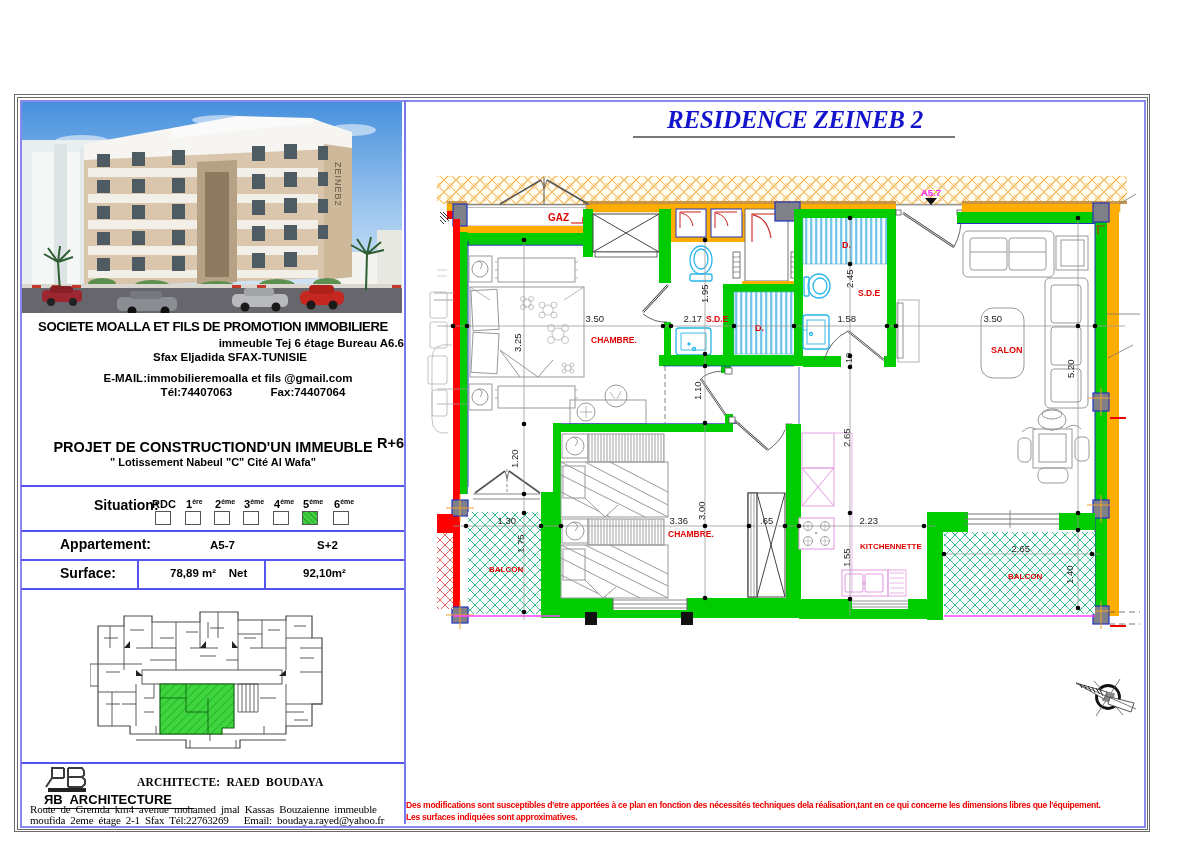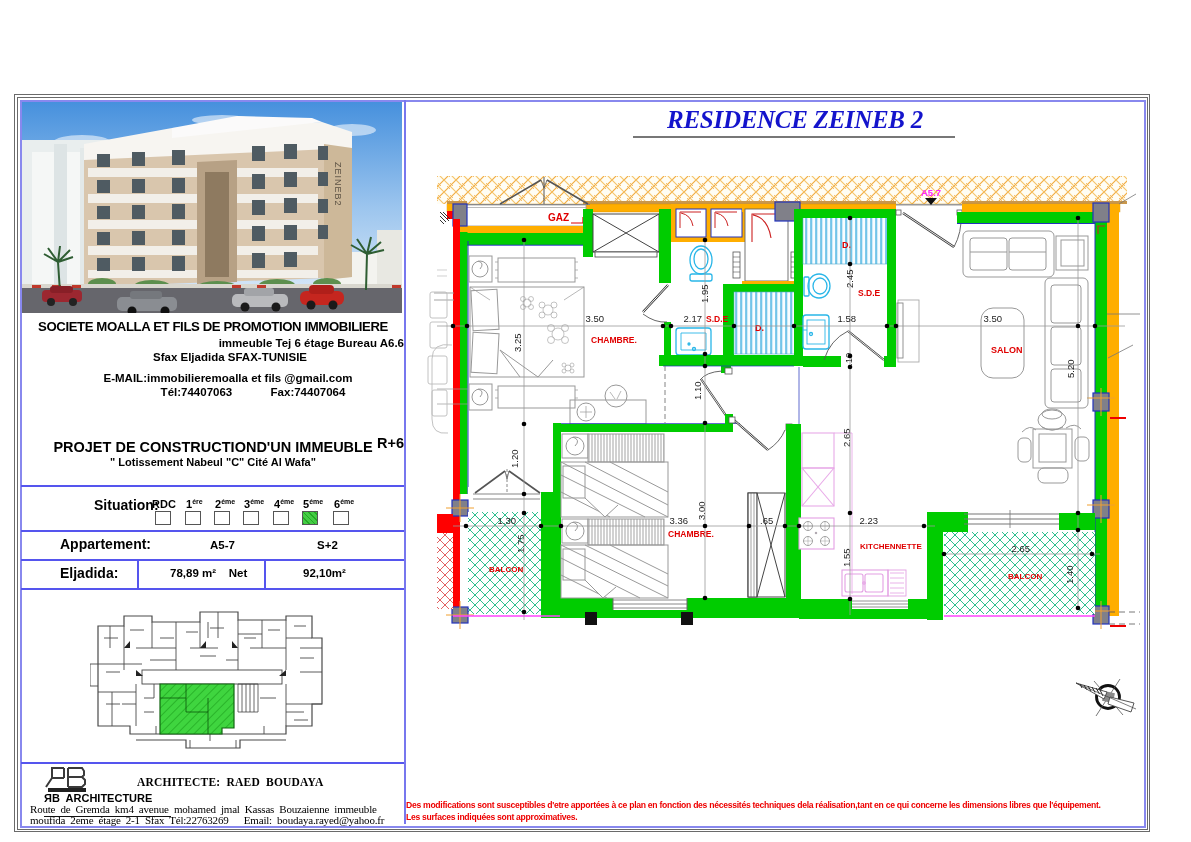--- a/index.html
+++ b/index.html
@@ -195,21 +195,21 @@
 <div class="abs" style="left:21px;top:530px;width:383px;height:1.5px;background:#5555ee;"></div>
 
 <div class="abs b" style="left:60px;top:536px;font-size:14px;">Appartement:</div>
 
 <div class="abs b" style="left:210px;top:539px;font-size:11.5px;">A5-7</div>
 
 <div class="abs b" style="left:317px;top:539px;font-size:11.5px;">S+2</div>
 
 <div class="abs" style="left:21px;top:559px;width:383px;height:1.5px;background:#5555ee;"></div>
 
-<div class="abs b" style="left:60px;top:565px;font-size:14px;">Eljadida:</div>
+<div class="abs b" style="left:60px;top:565px;font-size:14px;">Surface:</div>
 
 <div class="abs" style="left:137px;top:560px;width:1.5px;height:29px;background:#5555ee;"></div>
 
 <div class="abs" style="left:264px;top:560px;width:1.5px;height:29px;background:#5555ee;"></div>
 
 <div class="abs b" style="left:170px;top:567px;font-size:11.5px;">78,89 m²&nbsp;&nbsp;&nbsp;&nbsp;Net</div>
 
 <div class="abs b" style="left:303px;top:567px;font-size:11.5px;">92,10m²</div>
 
 <div class="abs" style="left:21px;top:588px;width:383px;height:1.5px;background:#5555ee;"></div>
@@ -257,21 +257,21 @@
 <g stroke="#3a3a3a" stroke-width="2" fill="none">
 <path d="M20 3 L8 3 L8 13 L20 13 M20 3 L20 13 M8 13 L2 22"></path>
 <path d="M24 3 L24 22 M24 3 L38 3 L40 6 L40 10 L38 12 L24 12 M38 12 L41 15 L41 19 L38 22 L24 22"></path>
 </g>
 <rect x="4" y="23" width="38" height="4" fill="#222"></rect>
 </svg>
 </div>
 
 <div class="abs b" style="left:137px;top:776px;font-size:11.5px;font-family:'Liberation Serif',serif;letter-spacing:0.2px;">ARCHITECTE:&nbsp; RAED&nbsp; BOUDAYA</div>
 
-<div class="abs b" style="left:44px;top:792px;font-size:11px;border-bottom:1.5px solid #111;padding-bottom:12px;">ЯB&nbsp; ARCHITECTURE&nbsp;&nbsp;&nbsp;&nbsp;&nbsp;&nbsp;</div>
+<div class="abs b" style="left:44px;top:792px;font-size:13px;border-bottom:1.5px solid #111;padding-bottom:1px;">ЯB&nbsp; ARCHITECTURE&nbsp;&nbsp;&nbsp;&nbsp;&nbsp;&nbsp;</div>
 
 <div class="abs" style="left:30px;top:804px;width:352px;font-size:11px;font-family:'Liberation Serif',serif;line-height:10.5px;white-space:nowrap;letter-spacing:-0.2px;">Route&nbsp; de&nbsp; Gremda&nbsp; km4&nbsp; avenue&nbsp; mohamed&nbsp; jmal&nbsp; Kassas&nbsp; Bouzaienne&nbsp; immeuble<br>moufida&nbsp; 2eme&nbsp; étage&nbsp; 2-1&nbsp; Sfax&nbsp; Tél:22763269&nbsp;&nbsp;&nbsp;&nbsp;&nbsp;&nbsp;Email:&nbsp; boudaya.rayed@yahoo.fr</div>
 
 <div class="abs b" style="left:630px;top:106px;width:330px;text-align:center;font-size:25px;font-style:italic;font-family:'Liberation Serif',serif;color:#1414cc;letter-spacing:-0.3px;">RESIDENCE ZEINEB 2</div>
 
 <div class="abs" style="left:633px;top:136px;width:322px;height:2px;background:#777;"></div>
 
 <div class="abs b" style="left:406px;top:800px;width:740px;font-size:8.6px;color:#ee0000;line-height:11.5px;letter-spacing:-0.28px;white-space:nowrap;">Des modifications sont susceptibles d'etre apportées à ce plan en fonction des nécessités techniques dela réalisation,tant en ce qui concerne les dimensions libres que l'équipement.<br>Les surfaces indiquées sont approximatives.</div>
 
 <div class="abs" style="left:410px;top:160px;width:740px;height:600px;">

